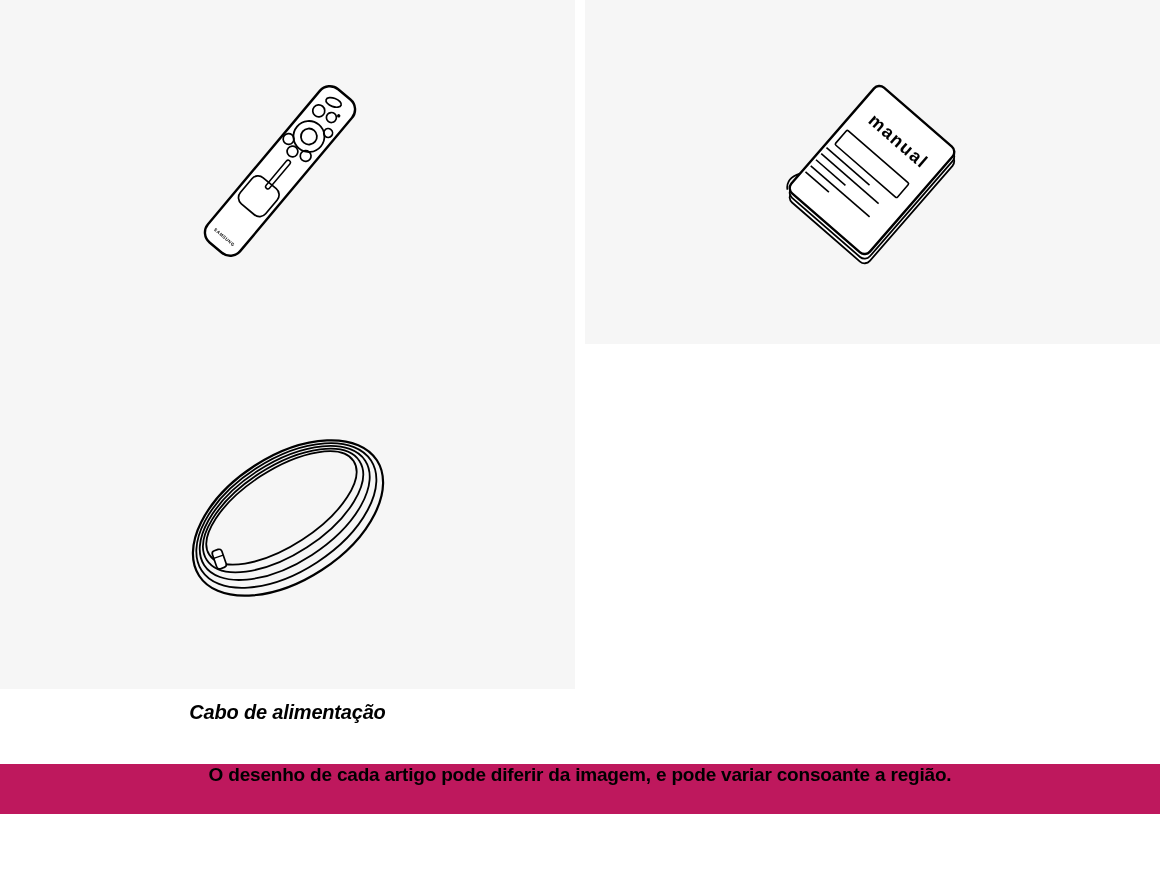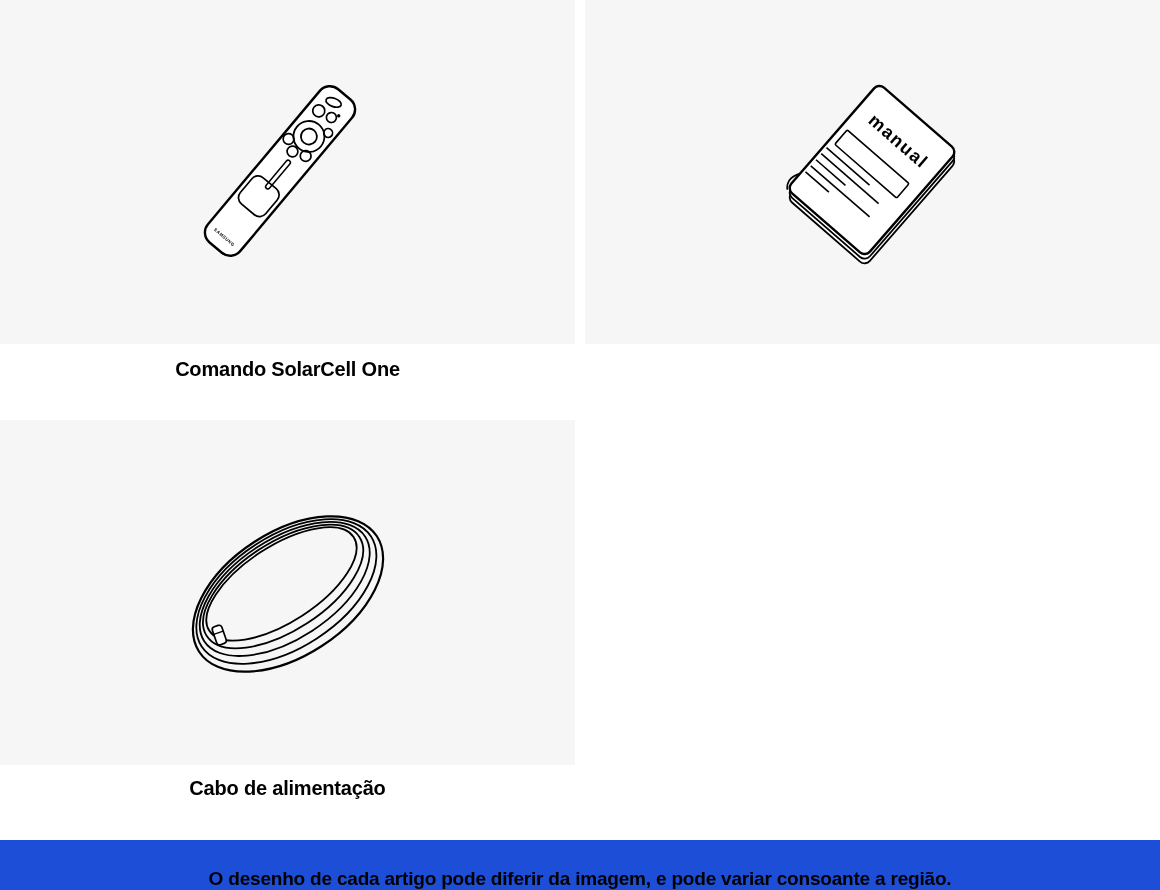--- a/index.html
+++ b/index.html
@@ -12,43 +12,43 @@
     color:#000000;
     overflow:hidden;
   }
   .cards{
     display:grid;
     grid-template-columns:575px 575px;
     column-gap:10px;
   }
   .card-1{grid-column:1;grid-row:1;}
   .card-2{grid-column:2;grid-row:1;}
-  .card-3{grid-column:1;grid-row:2;}
+  .card-3{grid-column:1;grid-row:2;font-style:italic;}
   .cell-empty{grid-column:2;grid-row:2;background:#ffffff;}
   .panel{
     background:#f6f6f6;
     height:344px;
     display:flex;align-items:center;justify-content:center;
   }
   .card-3 .panel{height:345px;}
   .caption{
     height:76px;
     padding-top:14px;
     text-align:center;
     font-size:20px;
     font-weight:600;
     letter-spacing:-0.2px;
     color:#000000;
     background:#ffffff;
   }
   .card-3 .caption{height:75px;padding-top:12px;}
   .footer{
     height:50px;
-    background:#1d4ed8;
-    display:flex;align-items:flex-end;justify-content:center;
+    background:#be185d;
+    display:flex;align-items:flex-start;justify-content:center;
   }
   .footer-text{
     font-size:19px;
     font-weight:600;
     letter-spacing:-0.2px;
     color:#000000;
   }
   svg{display:block;}
   svg text{font-family:"Liberation Sans",sans-serif;fill:#000000;}
 </style>
@@ -81,21 +81,20 @@
             <circle cx="10" cy="-28" r="5.4" stroke-width="1.7"></circle>
 
             <rect x="-1.5" y="-14" width="4.5" height="36" rx="2.25" stroke-width="1.5"></rect>
 
             <rect x="-16.5" y="16" width="33" height="34" rx="8" stroke-width="1.7"></rect>
 
             <text x="0" y="88" font-size="4.4" font-weight="bold" letter-spacing="0.5" text-anchor="middle" stroke="none">SAMSUNG</text>
           </g>
         </svg>
       </div>
-      <div class="caption">Comando SolarCell One</div>
     </div>
 
     <div class="card card-2">
       <div class="panel">
         <svg width="575" height="344" viewBox="0 0 575 344">
           <g transform="translate(287,170) rotate(41)" stroke="#000" fill="none">
 
             <rect x="-46" y="-63" width="104" height="140" rx="7" fill="#ffffff" stroke-width="1.8"></rect>
             <rect x="-49" y="-66.5" width="104" height="140" rx="7" fill="#ffffff" stroke-width="1.8"></rect>
 

